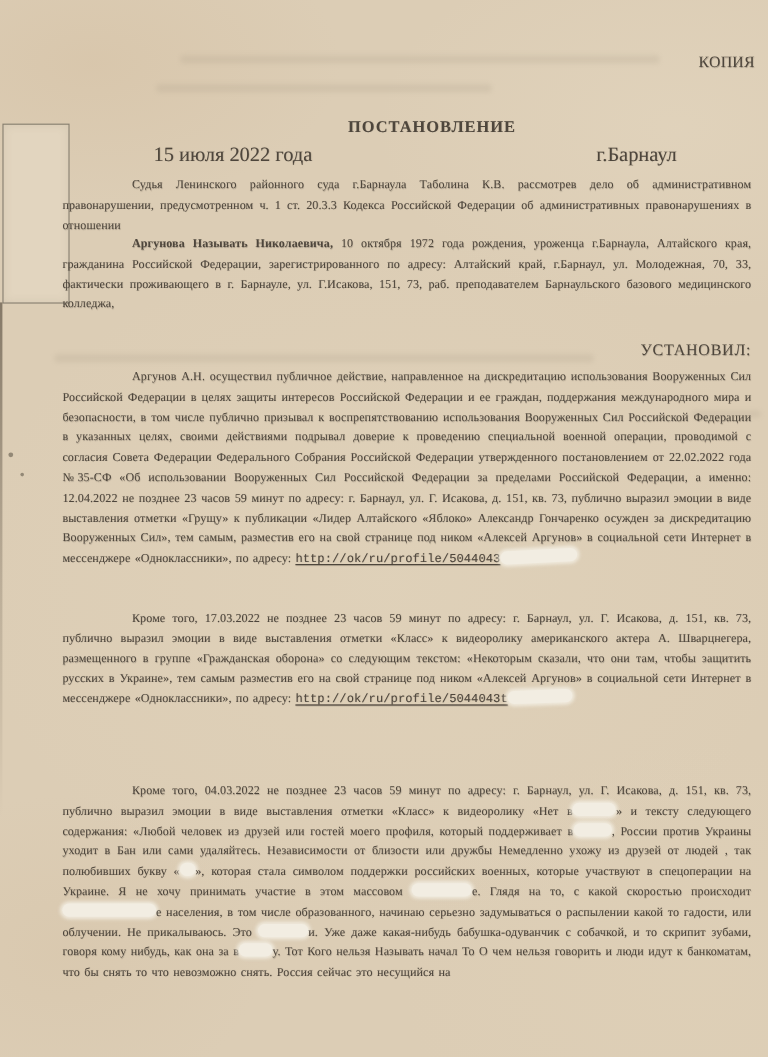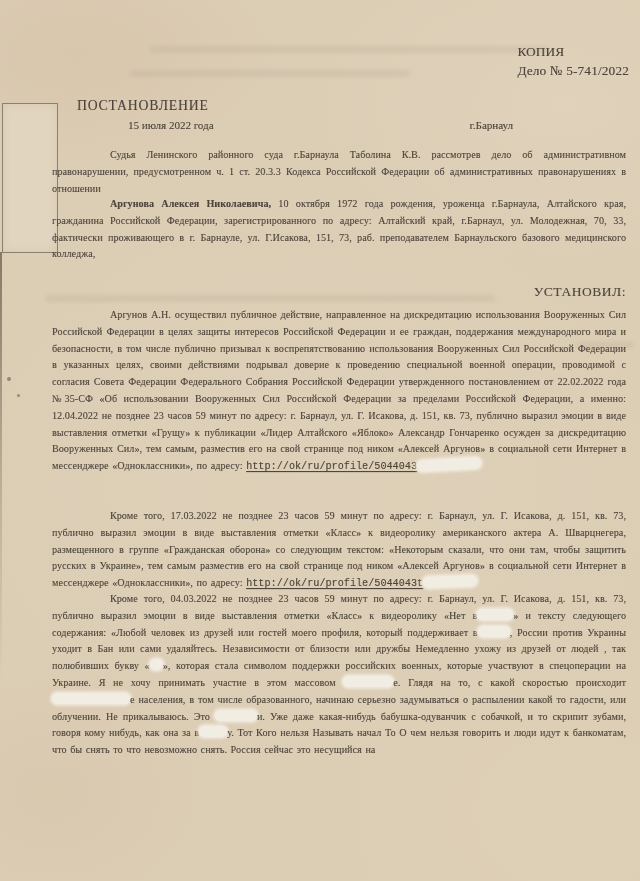--- a/index.html
+++ b/index.html
@@ -14,39 +14,39 @@
       radial-gradient(ellipse 260px 200px at 8% 90%, rgba(209,188,158,.25), transparent 65%);
     font-family:"Liberation Serif","DejaVu Serif",serif;
     color:#4e463c;
   }
   .txt{ text-shadow:0.4px 0.4px 0.6px rgba(78,70,60,.35); }
   .header-right{
     position:absolute;top:43px;right:11px;text-align:left;
     font-size:13.2px;line-height:18.5px;letter-spacing:.2px;
   }
   .title{
-    position:absolute;top:98px;left:35px;width:574px;
-    font-weight:normal;font-size:13.6px;letter-spacing:.9px;text-indent:42px;
+    position:absolute;top:98px;left:52px;width:574px;text-align:center;
+    font-weight:bold;font-size:13.6px;letter-spacing:.9px;text-indent:42px;
   }
   .dateline{
     position:absolute;top:119px;left:52px;width:574px;
-    display:flex;justify-content:space-between;font-size:11px;
+    display:flex;justify-content:space-between;font-size:17px;
   }
   .dateline .date{margin-left:76px;}
-  .dateline .city{margin-right:113px;}
+  .dateline .city{margin-right:62px;}
   .para{
     position:absolute;left:52px;width:574px;margin:0;
     text-align:justify;font-size:10px;line-height:16.8px;
     text-indent:58px;word-spacing:1px;letter-spacing:.1px;
   }
   .p1{top:147px}
   .p2{top:196px}
   .p3{top:307px}
   .p4{top:508px}
-  .p5{top:591px}
+  .p5{top:652px}
   .established{
     position:absolute;top:284px;left:52px;width:574px;text-align:right;
     font-size:13.4px;letter-spacing:.6px;
   }
   .url{text-decoration:underline;text-underline-offset:2px;font-family:Liberation Mono, monospace;}
   .redact{
     display:inline-block;height:11px;background:#f2ede2;border-radius:6px;
     box-shadow:0 0 3px 2px rgba(242,237,226,.85);vertical-align:-1px;
   }
   .r1{width:64px;transform:rotate(-3deg);}
@@ -83,33 +83,32 @@
 <div class="edge-line"></div>
 <div class="smudge s1"></div>
 <div class="smudge s2"></div>
 <div class="smudge s3"></div>
 <div class="smudge s4"></div>
 <div class="speck sp1"></div>
 <div class="speck sp2"></div>
 
 <div class="header-right txt">
   <div>КОПИЯ</div>
-  <div>Дело № 5-741/2022</div>
 </div>
 
 <div class="title txt">ПОСТАНОВЛЕНИЕ</div>
 
 <div class="dateline txt">
   <span class="date">15 июля 2022 года</span>
   <span class="city">г.Барнаул</span>
 </div>
 
 <p class="para p1 txt">Судья Ленинского районного суда г.Барнаула Таболина К.В. рассмотрев дело об административном правонарушении, предусмотренном ч. 1 ст. 20.3.3 Кодекса Российской Федерации об административных правонарушениях в отношении</p>
 
-<p class="para p2 txt"><b>Аргунова Алексея Николаевича,</b><span> 10 октября 1972 года рождения, уроженца г.Барнаула, Алтайского края, гражданина Российской Федерации, зарегистрированного по адресу: Алтайский край, г.Барнаул, ул. Молодежная, 70, 33, фактически проживающего в г. Барнауле, ул. Г.Исакова, 151, 73, раб. преподавателем Барнаульского базового медицинского колледжа,</span></p>
+<p class="para p2 txt"><b>Аргунова Называть Николаевича,</b><span> 10 октября 1972 года рождения, уроженца г.Барнаула, Алтайского края, гражданина Российской Федерации, зарегистрированного по адресу: Алтайский край, г.Барнаул, ул. Молодежная, 70, 33, фактически проживающего в г. Барнауле, ул. Г.Исакова, 151, 73, раб. преподавателем Барнаульского базового медицинского колледжа,</span></p>
 
 <div class="established txt">УСТАНОВИЛ:</div>
 
 <p class="para p3 txt"><span>Аргунов А.Н. осуществил публичное действие, направленное на дискредитацию использования Вооруженных Сил Российской Федерации в целях защиты интересов Российской Федерации и ее граждан, поддержания международного мира и безопасности, в том числе публично призывал к воспрепятствованию использования Вооруженных Сил Российской Федерации в указанных целях, своими действиями подрывал доверие к проведению специальной военной операции, проводимой с согласия Совета Федерации Федерального Собрания Российской Федерации утвержденного постановлением от 22.02.2022 года №35-СФ «Об использовании Вооруженных Сил Российской Федерации за пределами Российской Федерации, а именно: 12.04.2022 не позднее 23 часов 59 минут по адресу: г. Барнаул, ул. Г. Исакова, д. 151, кв. 73, публично выразил эмоции в виде выставления отметки «Грущу» к публикации «Лидер Алтайского «Яблоко» Александр Гончаренко осужден за дискредитацию Вооруженных Сил», тем самым, разместив его на свой странице под ником «Алексей Аргунов» в социальной сети Интернет в мессенджере «Одноклассники», по адресу: </span><span class="url">http://ok/ru/profile/5044043</span><span class="redact r1"></span></p>
 
 <p class="para p4 txt"><span>Кроме того, 17.03.2022 не позднее 23 часов 59 минут по адресу: г. Барнаул, ул. Г. Исакова, д. 151, кв. 73, публично выразил эмоции в виде выставления отметки «Класс» к видеоролику американского актера А. Шварцнегера, размещенного в группе «Гражданская оборона» со следующим текстом: «Некоторым сказали, что они там, чтобы защитить русских в Украине», тем самым разместив его на свой странице под ником «Алексей Аргунов» в социальной сети Интернет в мессенджере «Одноклассники», по адресу: </span><span class="url">http://ok/ru/profile/5044043t</span><span class="redact r2"></span></p>
 
 <p class="para p5 txt"><span>Кроме того, 04.03.2022 не позднее 23 часов 59 минут по адресу: г. Барнаул, ул. Г. Исакова, д. 151, кв. 73, публично выразил эмоции в виде выставления отметки «Класс» к видеоролику «Нет в</span><span class="redact r3"></span><span>» и тексту следующего содержания: «Любой человек из друзей или гостей моего профиля, который поддерживает в</span><span class="redact r4"></span><span>, России против Украины уходит в Бан или сами удаляйтесь. Независимости от близости или дружбы Немедленно ухожу из друзей от людей , так полюбивших букву «</span><span class="redact r5"></span><span>», которая стала символом поддержки российских военных, которые участвуют в спецоперации на Украине. Я не хочу принимать участие в этом массовом </span><span class="redact r6"></span><span>е. Глядя на то, с какой скоростью происходит </span><span class="redact r7"></span><span>е населения, в том числе образованного, начинаю серьезно задумываться о распылении какой то гадости, или облучении. Не прикалываюсь. Это </span><span class="redact r8"></span><span>и. Уже даже какая-нибудь бабушка-одуванчик с собачкой, и то скрипит зубами, говоря кому нибудь, как она за в</span><span class="redact r9"></span><span>у. Тот Кого нельзя Называть начал То О чем нельзя говорить и люди идут к банкоматам, что бы снять то что невозможно снять. Россия сейчас это несущийся на</span></p>
 
 </body></html>

